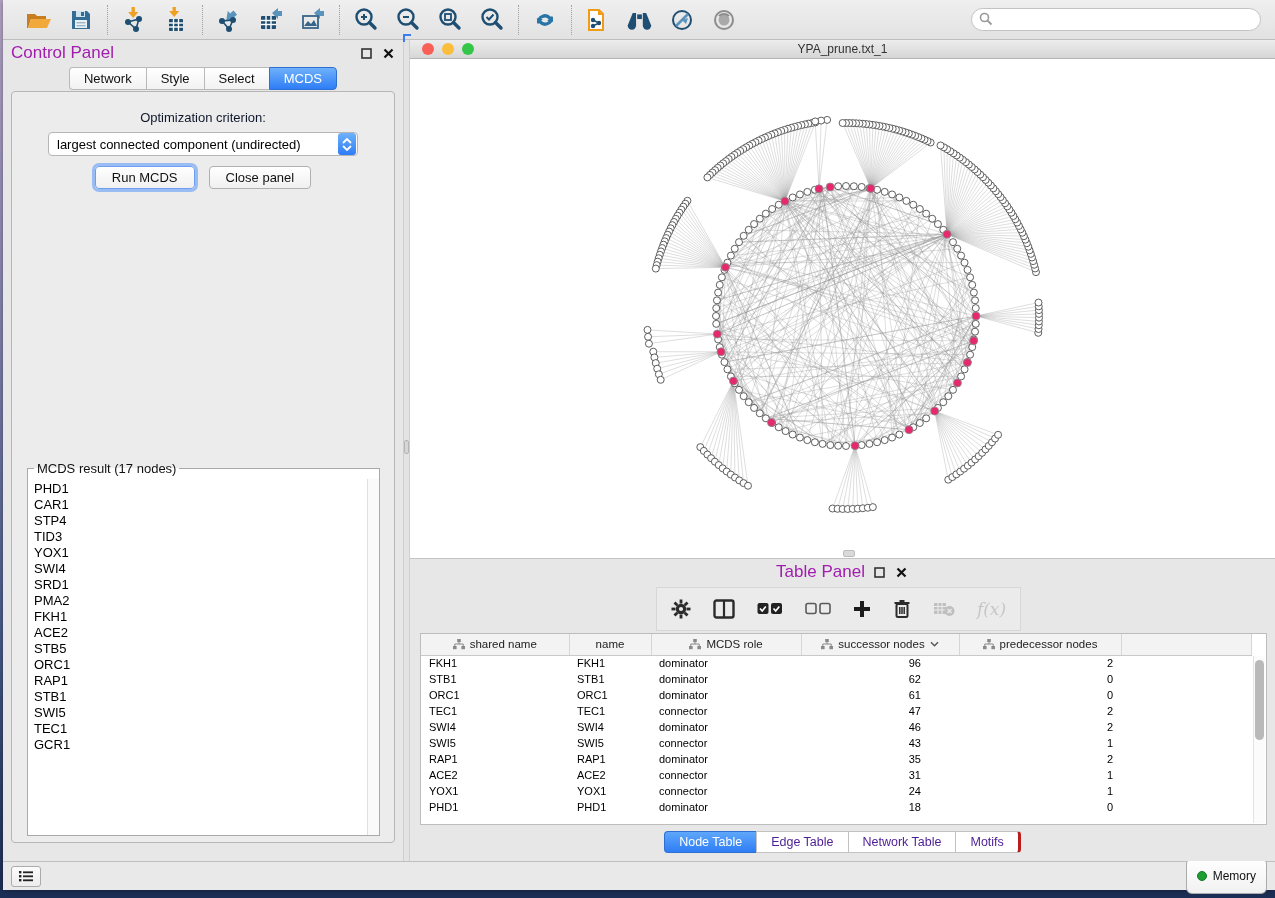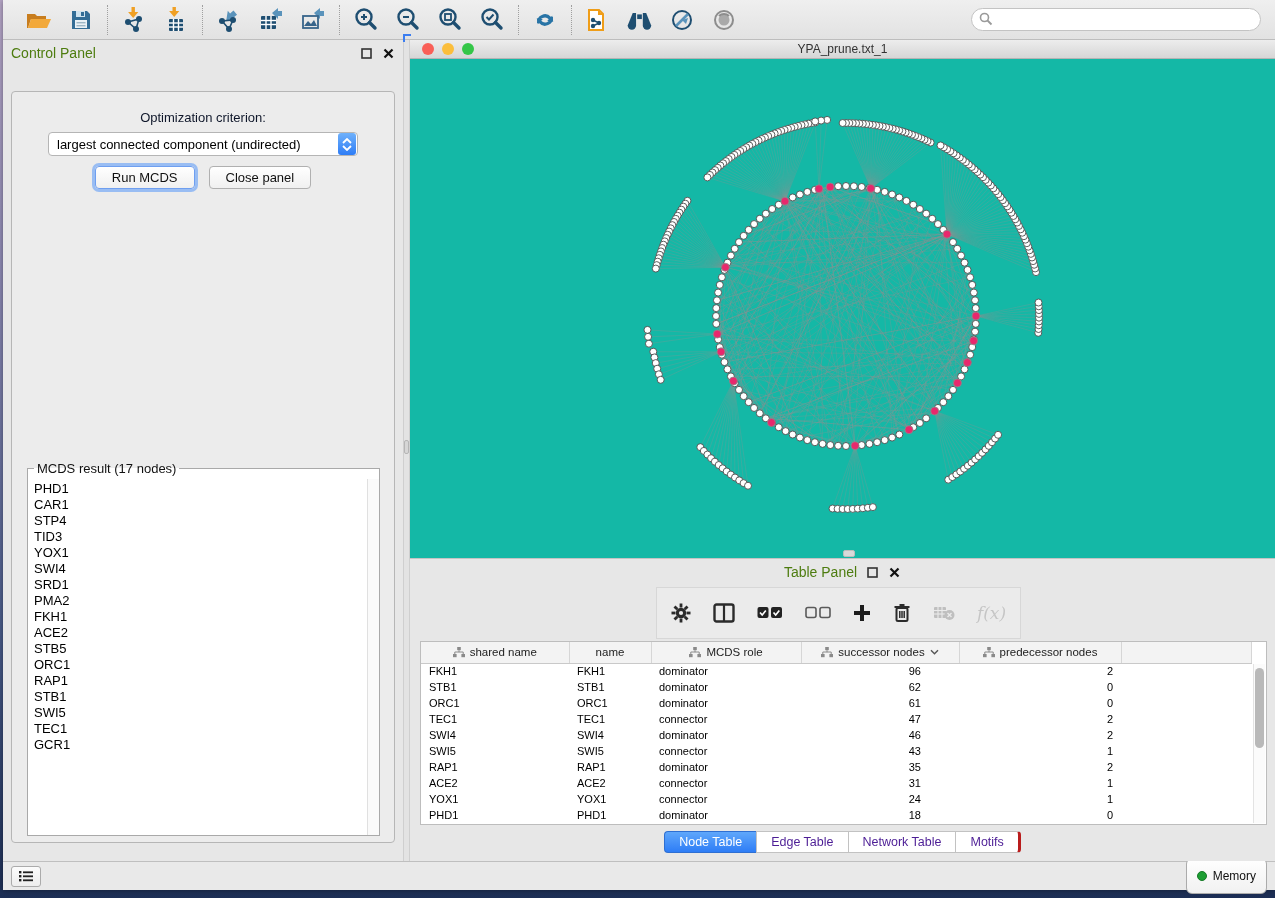--- a/index.html
+++ b/index.html
@@ -24,21 +24,21 @@
 
   
   .main { flex:1; display:flex; min-height:0; }
   .control-panel { width:400px; flex:0 0 auto; background:#e7e7e7; position:relative; }
   .v-divider { width:7px; flex:0 0 auto; background:#e3e3e3; border-left:1px solid #cfcfcf; border-right:1px solid #cfcfcf; position:relative; }
   .v-divider .grip { position:absolute; left:0; right:0; top:400px; height:14px; background:#d6d6d6;
     border:1px solid #b5b5b5; border-radius:2px; }
   .right-pane { flex:1; display:flex; flex-direction:column; min-width:0; position:relative; }
 
   
-  .panel-header { height:26px; display:flex; align-items:center; padding:0 8px; font-size:14px; color:#4d7c0f; }
+  .panel-header { height:26px; display:flex; align-items:center; padding:0 8px; font-size:17px; color:#a21caf; }
   .panel-header .ph-spacer { flex:1; }
   .ph-icon { width:14px; height:14px; margin-left:8px; display:flex; align-items:center; justify-content:center; cursor:pointer; }
   .cp-tabs { position:absolute; top:27px; left:0; right:0; display:flex; justify-content:center; z-index:2; }
   .cp-tab { font-size:13px; padding:3px 14px; background:linear-gradient(#ffffff,#f2f2f2);
     border:1px solid #b9b9b9; border-right:none; color:#111; cursor:pointer; }
   .cp-tab:first-child { border-radius:4px 0 0 4px; }
   .cp-tab:last-child { border-right:1px solid #b9b9b9; border-radius:0 4px 4px 0; }
   .cp-tab.selected { background:linear-gradient(#6fb1fb,#2e7df6); color:#fff; border-color:#2e6fd2; }
   .cp-content { position:absolute; top:51px; left:8px; right:8px; bottom:18px;
     background:#ececec; border:1px solid #b6b6b6; border-radius:4px; }
@@ -54,36 +54,36 @@
     border:1px solid #b0b0b0; border-radius:4px; cursor:pointer; color:#111; }
   .mac-btn.focused { box-shadow:0 0 0 3px rgba(86,151,250,.55); border-color:#6f9ff0; }
   .result-box { position:absolute; left:8px; right:14px; top:369px; bottom:6px;margin-left:7px; }
   .result-box fieldset { width:100%; height:100%; border:1px solid #a9a9a9; background:#fff; padding:0; }
   .result-box legend { font-size:13px; color:#111; margin-left:6px; padding:0 3px; }
   .result-list { position:absolute; top:18px; left:1px; right:13px; bottom:1px; overflow:hidden;
     font-size:13px; color:#000; padding:2px 0 0 6px; line-height:16px; }
   .result-scroll { position:absolute; top:18px; right:1px; bottom:1px; width:12px; background:#fafafa; border-left:1px solid #e0e0e0; }
 
   
-  .network-panel { height:518px; flex:0 0 auto; display:flex; flex-direction:column; background:#14b8a6; position:relative;justify-content:flex-end; }
+  .network-panel { height:518px; flex:0 0 auto; display:flex; flex-direction:column; background:#ffffff; position:relative;justify-content:flex-end; }
   .net-titlebar { height:19px; flex:0 0 auto; background:linear-gradient(#ededed,#d6d6d6);
     border-bottom:1px solid #b4b4b4; display:flex; align-items:center; padding:0 6px; position:relative; }
   .traffic { display:flex; gap:8px; margin-left:6px; }
   .light { width:12px; height:12px; border-radius:50%; }
   .net-title { position:absolute; left:0; right:0; text-align:center; font-size:12px; color:#333; }
   .net-canvas-wrap { flex:1; position:relative; overflow:hidden; }
   .net-canvas-wrap svg { position:absolute; inset:0; }
   .corner-mark { position:absolute; left:-7px; top:-6px; width:8px; height:8px;
     border-left:2px solid #3b7df0; border-top:2px solid #3b7df0; z-index:3; }
   .h-grip { position:absolute; bottom:1px; left:50%; width:12px; height:7px; background:#d9d9d9;
     border:1px solid #bdbdbd; border-radius:2px; }
 
   
   .table-panel { flex:1; display:flex; flex-direction:column; background:#e7e7e7; min-height:0; border-top:1px solid #c4c4c4;align-items:center; }
-  .tp-toolbar { height:52px; flex:0 0 auto; background:#ebebeb; border:1px solid #d7d7d7;
+  .tp-toolbar { height:44px; flex:0 0 auto; background:#ebebeb; border:1px solid #d7d7d7;
     margin:2px 8px 0 0; display:flex; align-items:center; gap:22px; padding:0 14px; }
   .tp-icon { display:flex; align-items:center; justify-content:center; cursor:pointer; }
   .tp-icon.disabled { opacity:.45; cursor:default; }
   .fx { font-family:"DejaVu Serif", serif; font-style:italic; font-size:17px; color:#999; }
   .table-wrap { flex:1; margin:2px 8px 0 10px; background:#fff; border:1px solid #bdbdbd; position:relative; overflow:hidden; }
   table.data { border-collapse:collapse; width:calc(100% - 14px); table-layout:fixed; }
   table.data th { height:21px; background:#f3f3f3; border-right:1px solid #d6d6d6; border-bottom:1px solid #c9c9c9;
     font-size:11.5px; font-weight:normal; color:#222; position:relative; }
   table.data th .th-inner { display:flex; align-items:center; justify-content:center; gap:5px; padding:0 4px; }
   table.data td { height:16px; font-size:11px; color:#000; padding:0 8px; white-space:nowrap; overflow:hidden; }
@@ -296,20 +296,26 @@
           <svg width="11" height="11" viewBox="0 0 11 11">
               <rect x="1" y="1" width="9" height="9" fill="none" stroke="#333" stroke-width="1.6"></rect>
             </svg>
         </span>
         <span class="ph-icon">
           <svg width="11" height="11" viewBox="0 0 11 11">
               <path d="M1.5 1.5 L9.5 9.5 M9.5 1.5 L1.5 9.5" stroke="#111" stroke-width="2.2"></path>
             </svg>
         </span>
       </div>
+      <div class="cp-tabs">
+          <div class="cp-tab">Network</div>
+          <div class="cp-tab">Style</div>
+          <div class="cp-tab">Select</div>
+          <div class="cp-tab selected">MCDS</div>
+        </div>
       <div class="cp-content">
         <div class="opt-label">Optimization criterion:</div>
         <div class="opt-select">
           <span class="val">largest connected component (undirected)</span>
           <span class="stepper">
             <svg width="10" height="6" viewBox="0 0 10 6">
                 <path d="M1 5 L5 1 L9 5" fill="none" stroke="#fff" stroke-width="1.8"></path>
               </svg>
             <svg width="10" height="6" viewBox="0 0 10 6">
                 <path d="M1 1 L5 5 L9 1" fill="none" stroke="#fff" stroke-width="1.8"></path>

